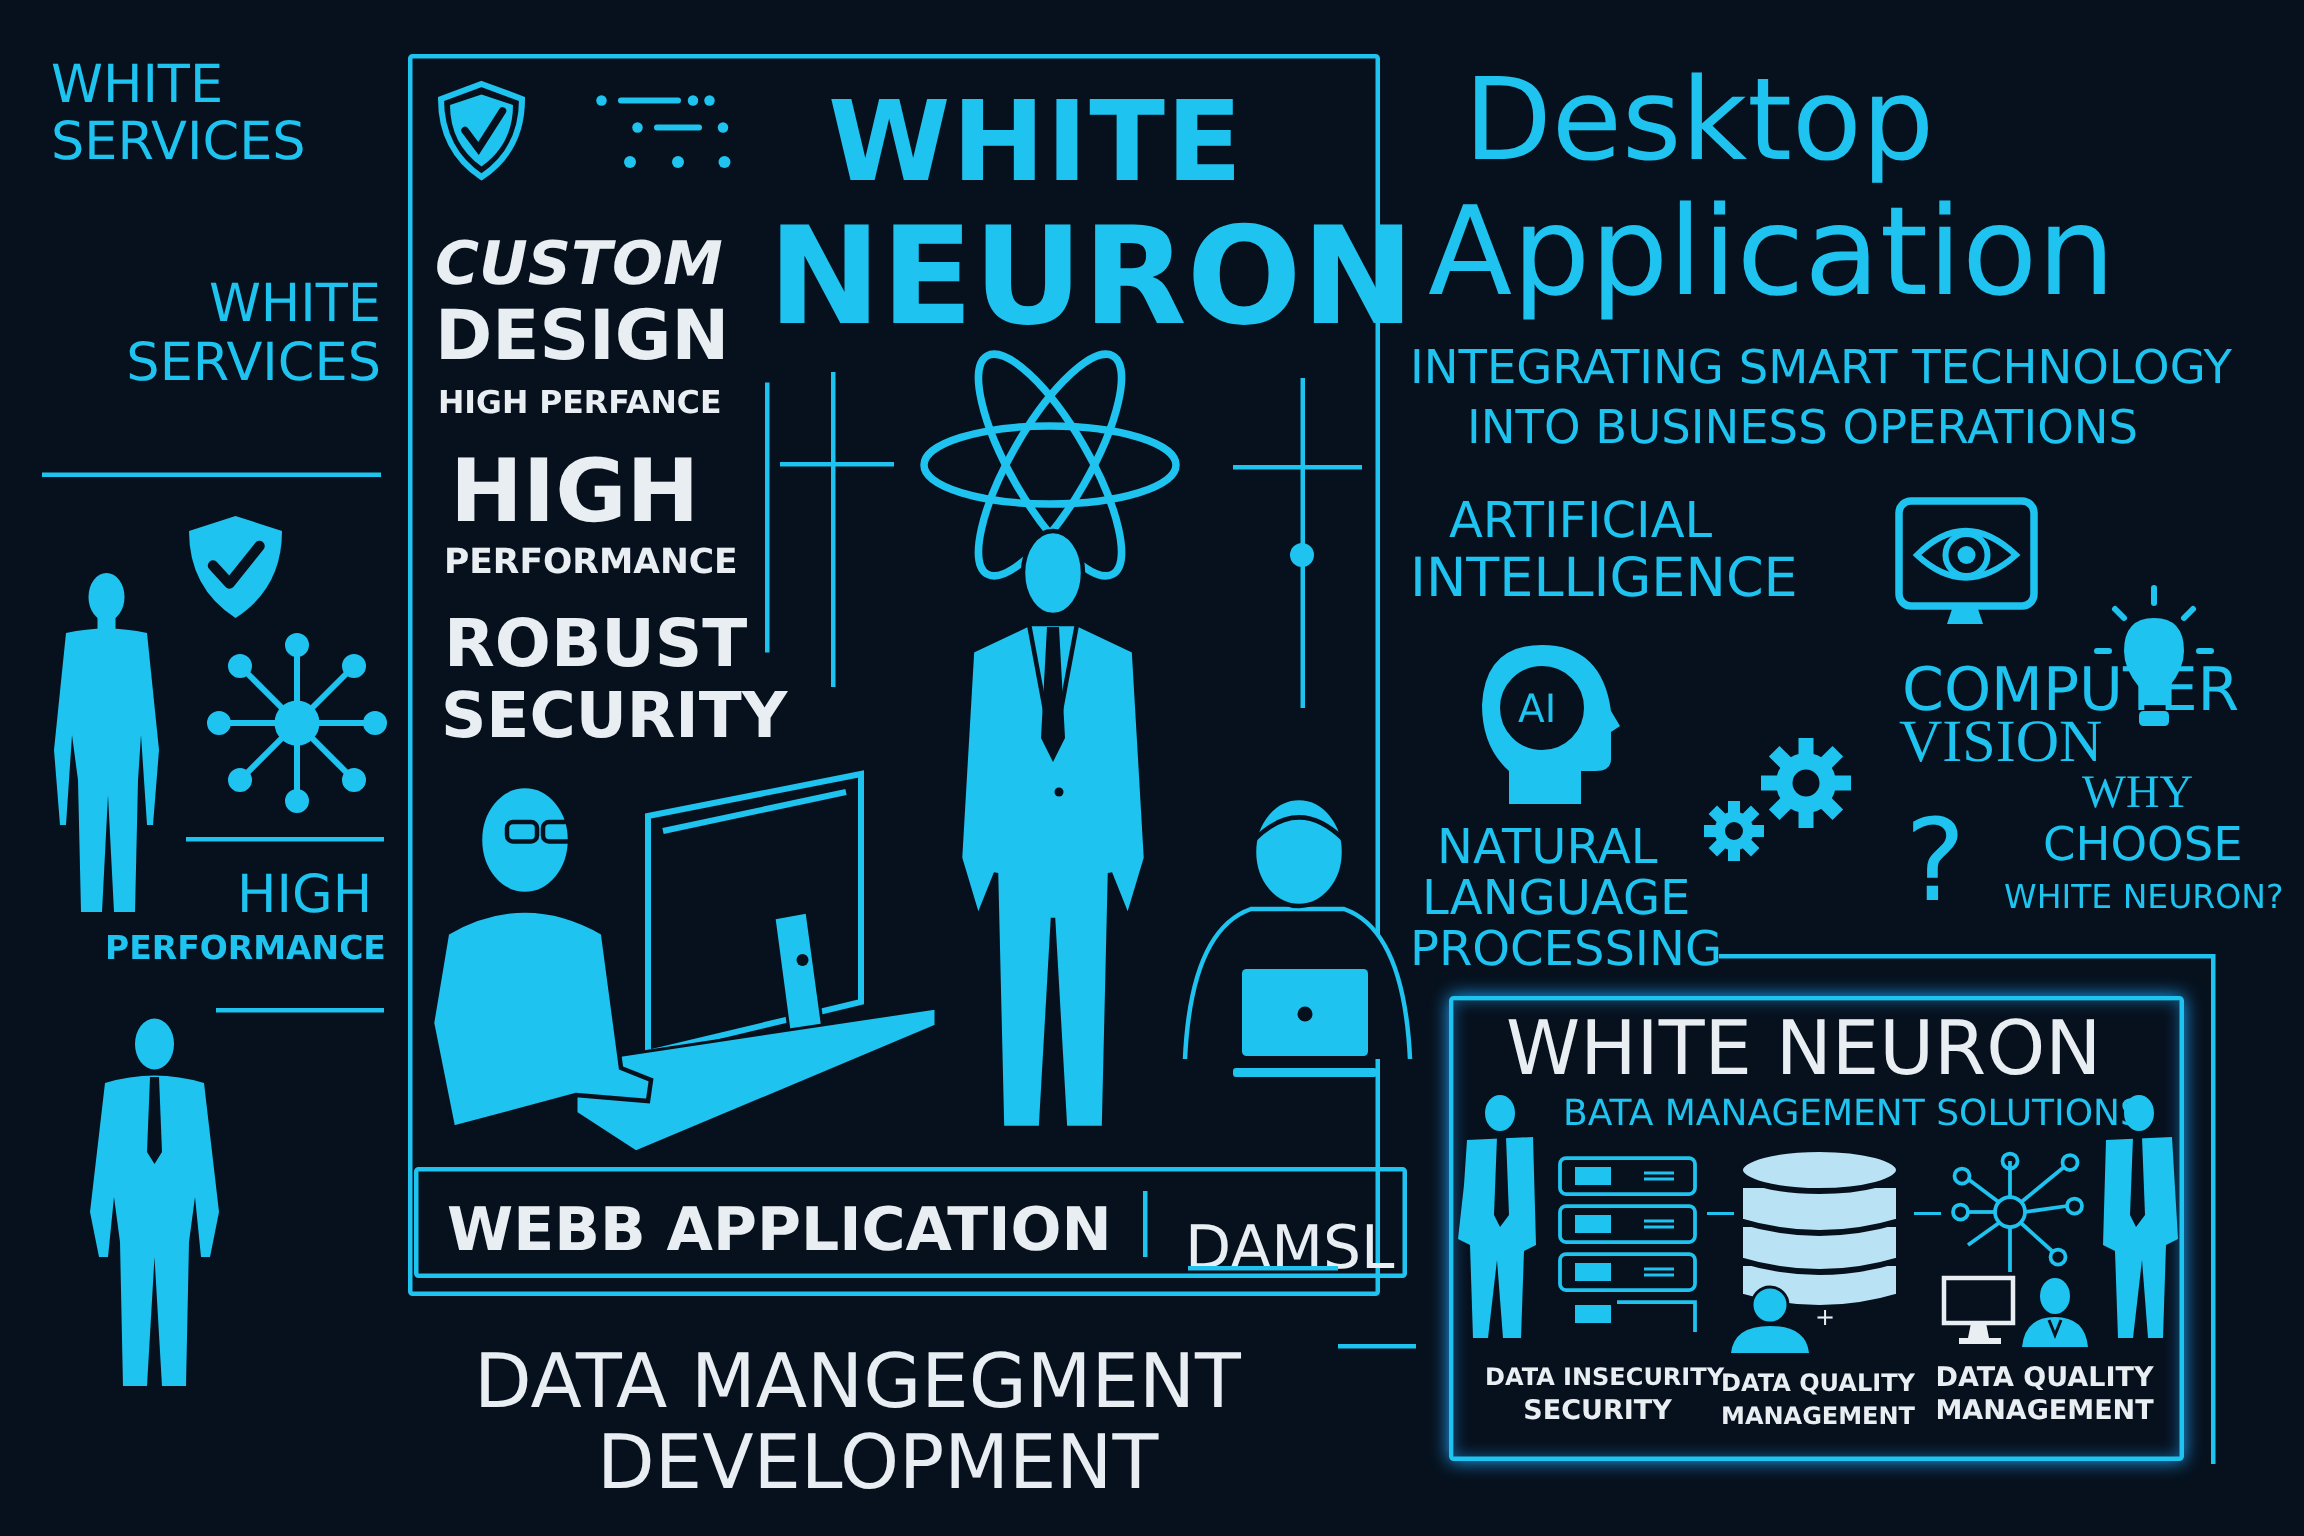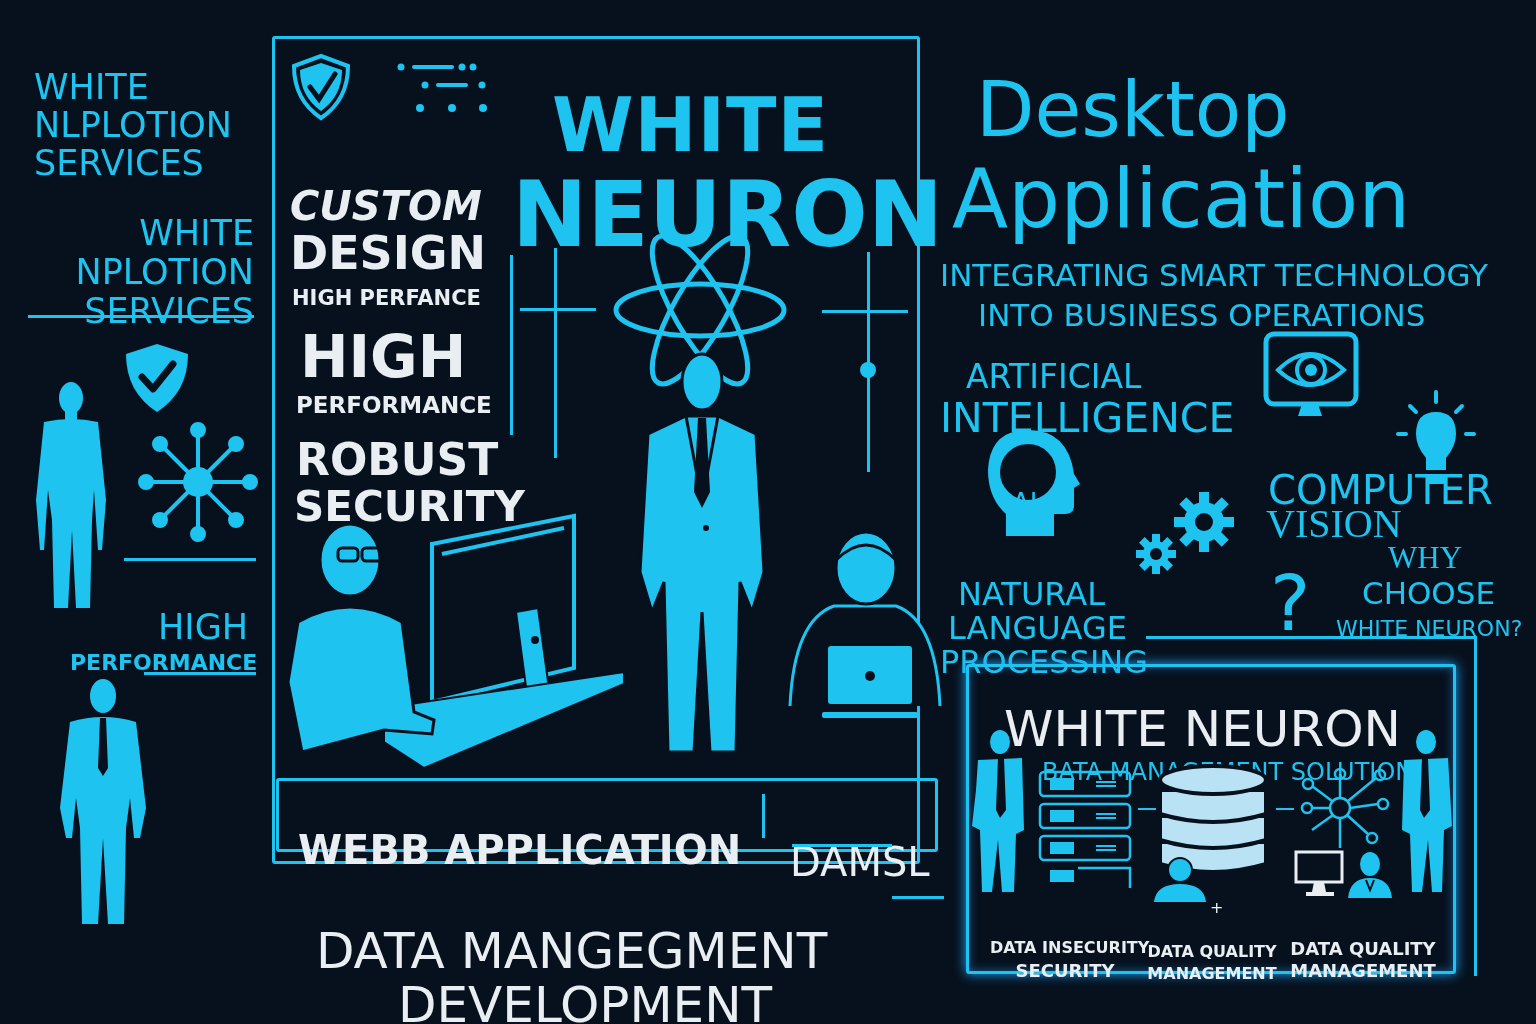--- a/index.html
+++ b/index.html
@@ -10,34 +10,32 @@
     color:#1fc3f0;
   }
   .abs { position:absolute; }
   .cyan { color:#1fc3f0; }
   .white { color:#e8eef2; }
   .b { font-weight:bold; }
   .line { position:absolute; background:#1fc3f0; }
   .box { position:absolute; border:3px solid #1fc3f0; border-radius:3px; box-sizing:border-box; }
   .glow { box-shadow:0 0 12px #1fa8ff, inset 0 0 10px rgba(31,168,255,0.5); }
   svg { position:absolute; overflow:visible; }
-  .t { position:absolute; line-height:1; white-space:nowrap;margin-top:30px; }
+  .t { position:absolute; line-height:1; white-space:nowrap; }
 </style>
 </head>
 <body>
 
 <div>
   <div class="t cyan" style="left:34px;top:38px;font-size:35px;line-height:38px;">
     <div>WHITE</div>
-    <div>NLPLOTION</div>
     <div>SERVICES</div>
   </div>
   <div class="t cyan" style="left:40px;top:184px;width:214px;text-align:right;font-size:35px;line-height:39px;">
     <div>WHITE</div>
-    <div>NPLOTION</div>
     <div>SERVICES</div>
   </div>
   <div class="line" style="left:28px;top:315px;width:226px;height:3px;"></div>
 
   <svg style="left:30px;top:380px;" width="82" height="230" viewBox="0 0 82 230">
     <g fill="#1fc3f0">
       <ellipse cx="41" cy="18" rx="12" ry="16"></ellipse>
       <rect x="35" y="30" width="12" height="10"></rect>
       <path d="M14 42 Q41 36 68 42 L76 120 L72 170 L68 170 L64 110 L62 140 L60 228 L46 228 L42 150 L38 228 L24 228 L22 140 L18 110 L14 170 L10 170 L6 120 Z"></path>
     </g>
@@ -183,21 +181,21 @@
 <div class="t white" style="left:316px;top:896px;font-size:50px;">DATA MANGEGMENT</div>
 <div class="t white" style="left:398px;top:950px;font-size:50px;">DEVELOPMENT</div>
 <div class="line" style="left:892px;top:896px;width:52px;height:3px;"></div>
 
 <div class="t cyan" style="left:976px;top:42px;font-size:76px;text-align:center;">Desktop</div>
 <div class="t cyan" style="left:952px;top:128px;font-size:82px;">Application</div>
 <div class="t cyan" style="left:940px;top:230px;font-size:31px;">INTEGRATING SMART TECHNOLOGY</div>
 <div class="t cyan" style="left:978px;top:270px;font-size:31px;">INTO BUSINESS OPERATIONS</div>
 
 <div class="t cyan" style="left:966px;top:330px;font-size:33px;">ARTIFICIAL</div>
-<div class="t cyan" style="left:940px;top:368px;font-size:41px;">INTELLIGENCE</div>
+<div class="t cyan" style="left:940px;top:368px;font-size:36px;">INTELLIGENCE</div>
 
 <svg style="left:984px;top:428px;" width="98" height="110" viewBox="0 0 98 110">
   <path d="M44 2 Q84 2 90 46 L96 56 L90 60 L90 78 Q90 86 80 86 L70 86 L70 108 L22 108 L22 86 Q4 70 4 42 Q6 2 44 2 Z" fill="#1fc3f0"></path>
   <circle cx="44" cy="44" r="30" fill="#07111e" stroke="#1fc3f0" stroke-width="4"></circle>
 </svg>
 <div class="t cyan" style="left:1012px;top:460px;font-size:26px;">AI</div>
 
 <div class="t cyan" style="left:958px;top:548px;font-size:32px;">NATURAL</div>
 <div class="t cyan" style="left:948px;top:582px;font-size:32px;">LANGUAGE</div>
 <div class="t cyan" style="left:940px;top:616px;font-size:32px;">PROCESSING</div>

